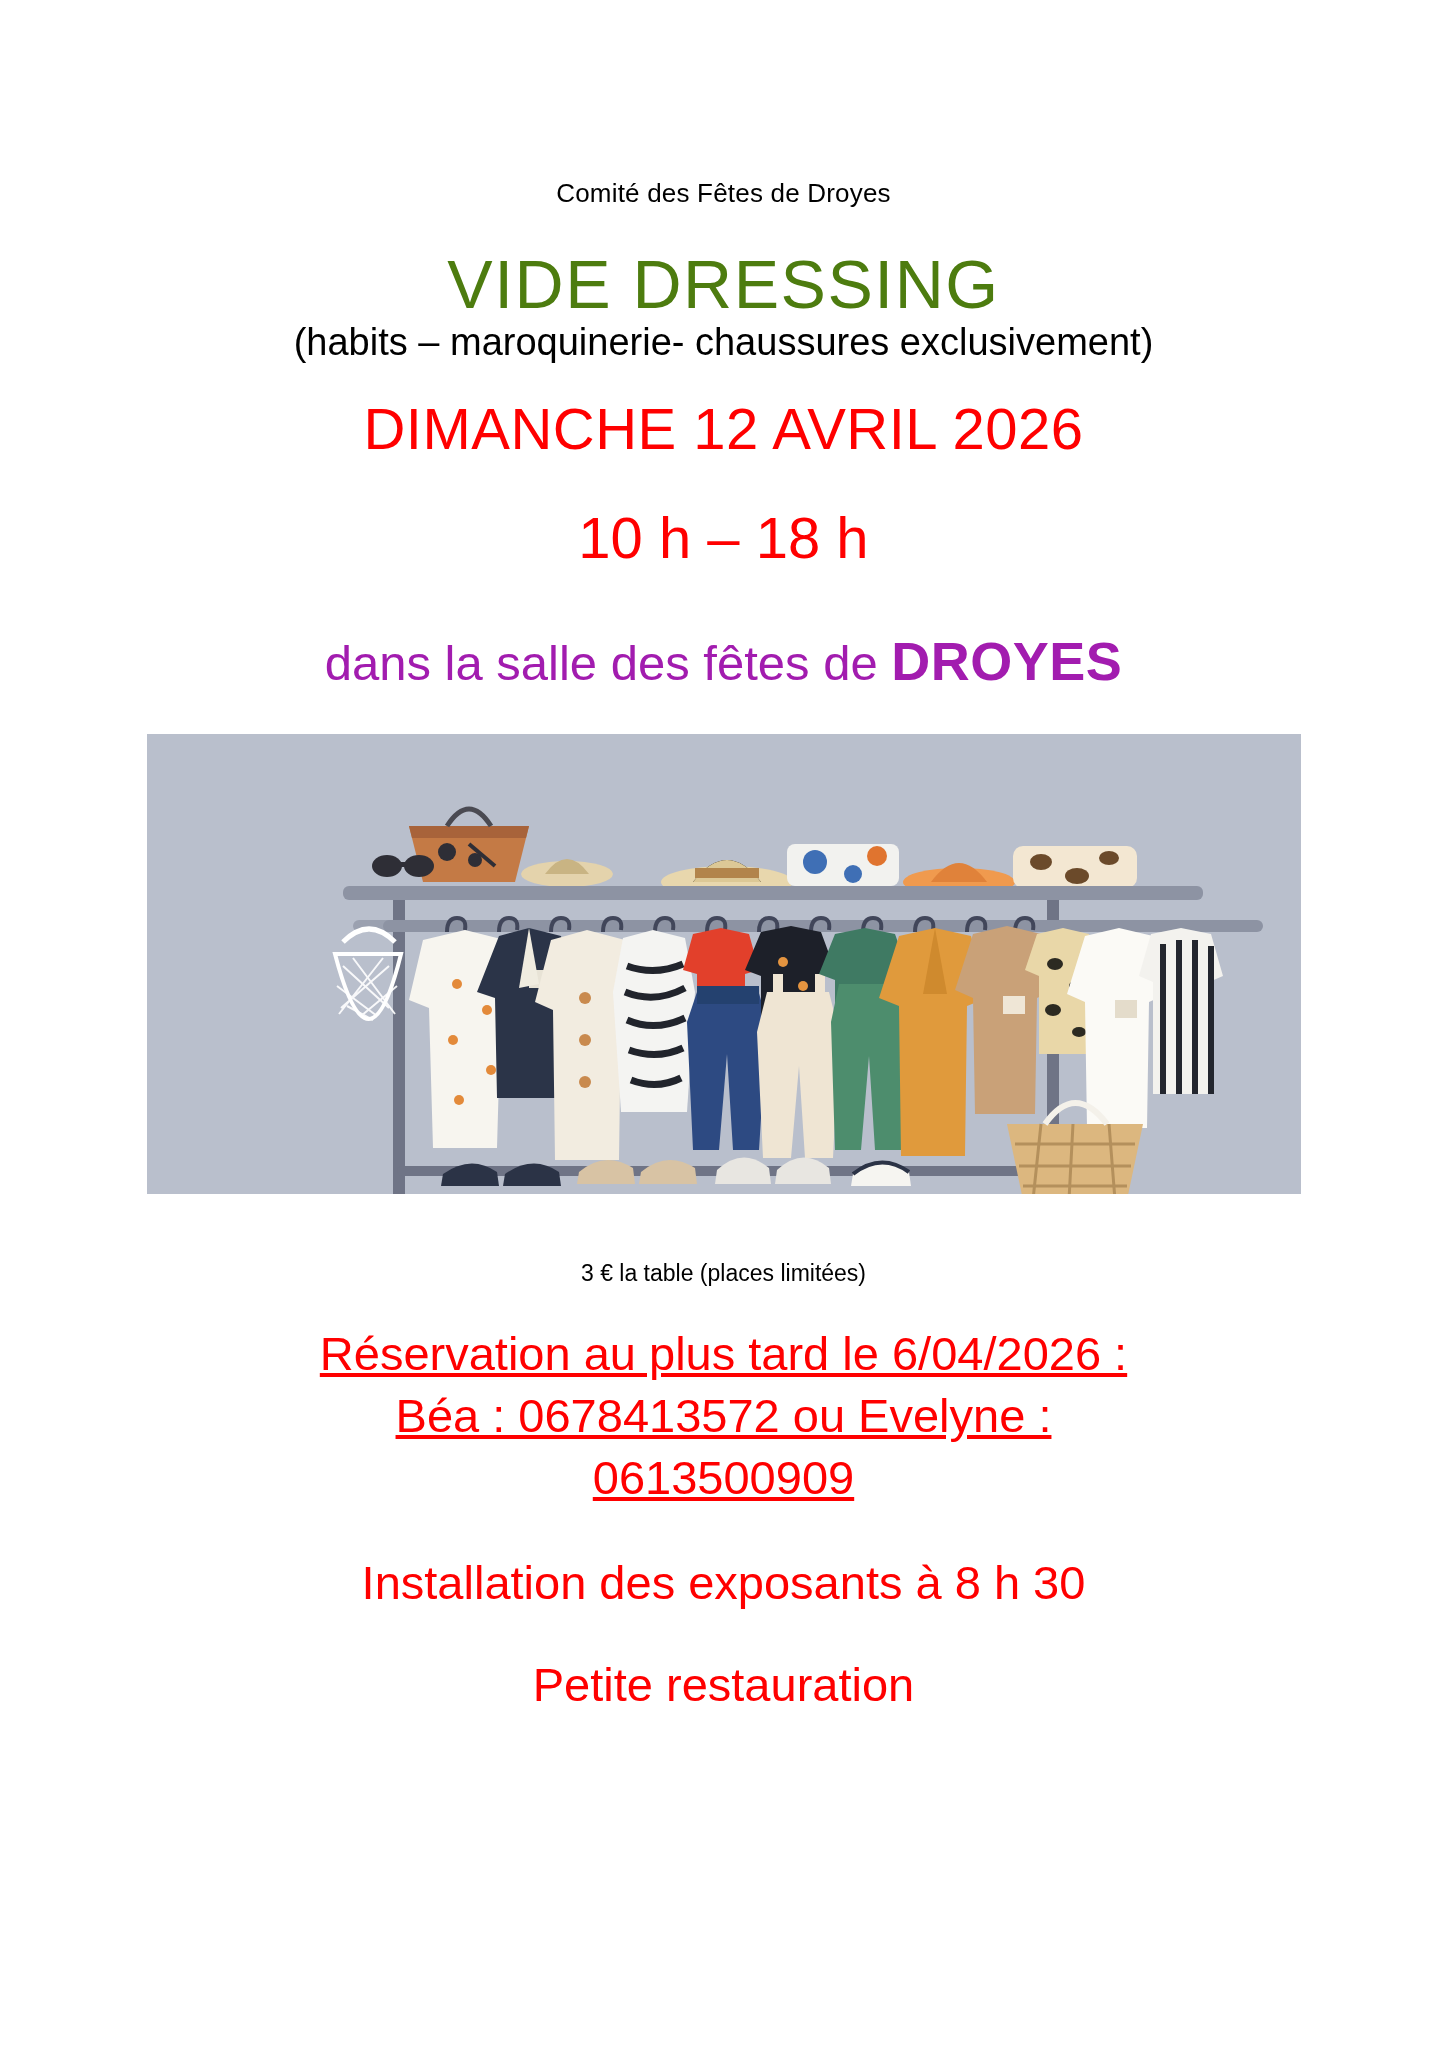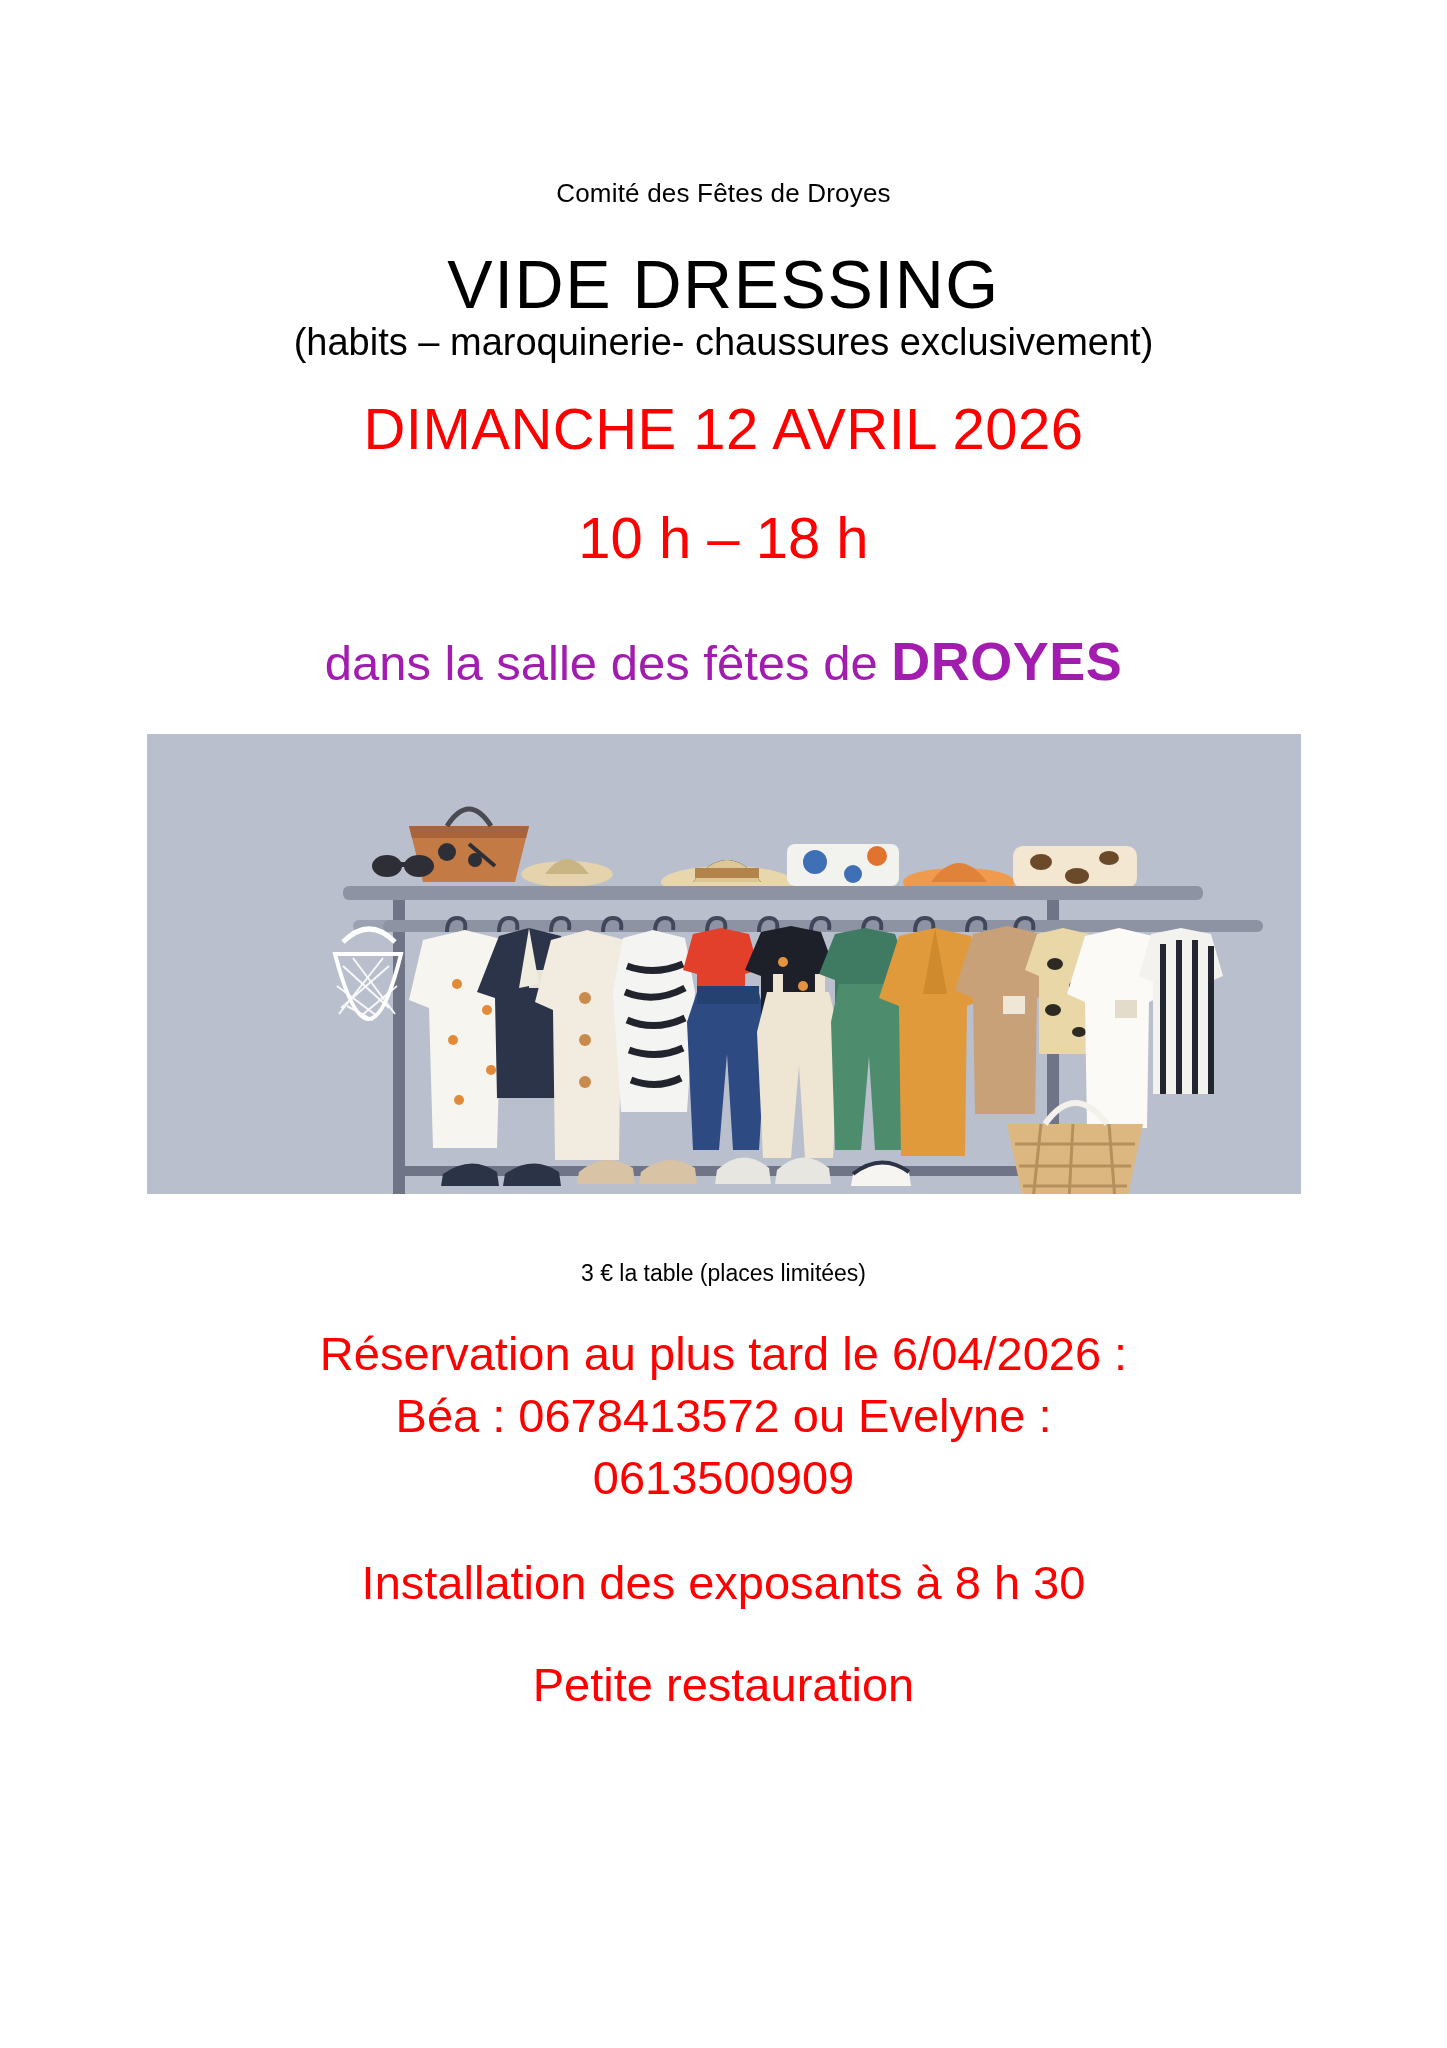--- a/index.html
+++ b/index.html
@@ -27,21 +27,21 @@
     margin-top: 178px;
     font-size: 26px;
     line-height: 1.2;
     color: #000;
     text-align: center;
     letter-spacing: 0.2px;
   }
   .title {
     margin-top: 40px;
     font-size: 68px;
-    color: #000000;
+    color: #4d7c0f;
     letter-spacing: 1.5px;
     text-align: right;
     line-height: 1.05;
     font-weight: 400;
   }
   .subtitle {
     font-size: 38px;
     color: #000;
     text-align: center;
     line-height: 1.15;
@@ -95,20 +95,21 @@
     text-align: center;
   }
   .reservation {
     margin-top: 36px;
     font-size: 47px;
     color: #ff0000;
     text-align: center;
     line-height: 1.32;
     font-weight: 400;
     max-width: 1130px;
+    text-decoration: underline;
   }
   .install {
     margin-top: 46px;
     font-size: 47px;
     color: #ff0000;
     text-align: center;
     line-height: 1.2;
   }
   .food {
     margin-top: 46px;

